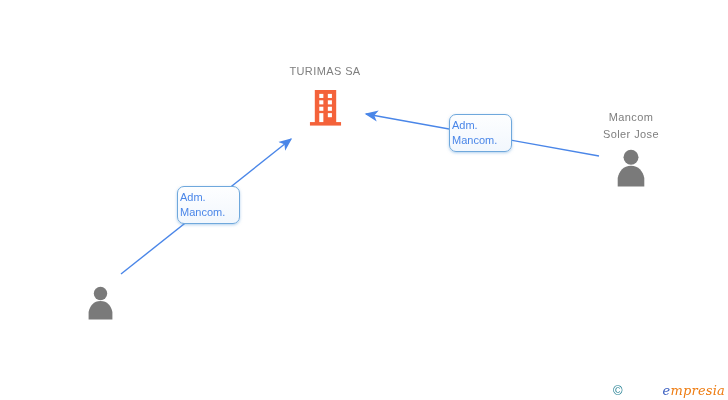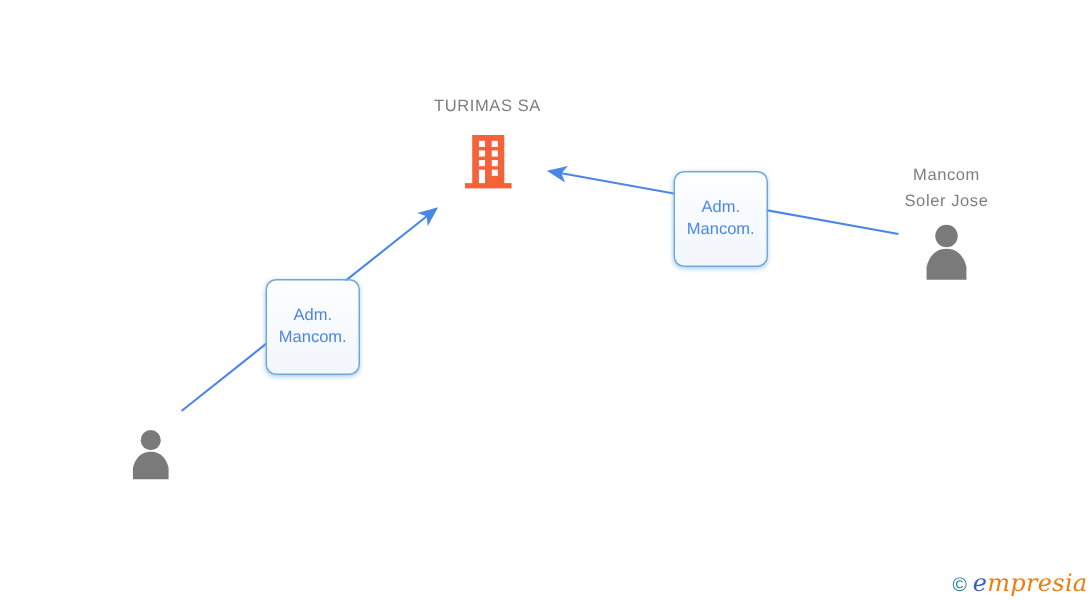--- a/index.html
+++ b/index.html
@@ -18,35 +18,35 @@
     color: #7e7e7e; font-size: 11px; line-height: 17px;
     text-align: center; letter-spacing: 0.4px; white-space: nowrap;
   }
   .node-icon { line-height: 0; }
   .company-node .node-icon { margin-top: 8px; }
   .person-node .gap-top { margin-top: 7px; }
   .person-node .gap-bottom { margin-bottom: 6px; }
 
   .rel-box {
     position: absolute; z-index: 3;
-    width: 63px; padding: 16px 2px;
+    width: 63px; padding: 3px 2px;
     background: linear-gradient(180deg, #fdfeff 0%, #f2f7fd 100%);
     border: 1.5px solid #6fa8dc; border-radius: 7px;
     box-shadow: 0 1px 3px rgba(111, 168, 220, 0.55);
     color: #4a86e8; font-size: 11px; line-height: 15px;
-    text-align: center; cursor: pointer;
+    cursor: pointer;
   }
 
   .logo {
     position: absolute; right: 3px; bottom: 2px; z-index: 4;
     display: flex; align-items: baseline; cursor: pointer;
     font-family: "DejaVu Serif", serif;
   }
   .logo .copy { color: #1e7d90; font-size: 13px; margin-right: 4px; font-family: "Liberation Sans", sans-serif; }
-  .logo .brand { font-style: italic; font-size: 16px; letter-spacing: 0.2px; }
+  .logo .brand { font-style: italic; font-size: 13px; letter-spacing: 0.2px; margin-left: 36px; }
   .logo .brand .first { color: #3b5fc0; }
   .logo .brand .rest { color: #ee7c11; }
 </style>
 </head>
 <body>
 
 <div class="canvas">
 
   <svg class="links" width="728" height="400" viewBox="0 0 728 400">
     <defs>

